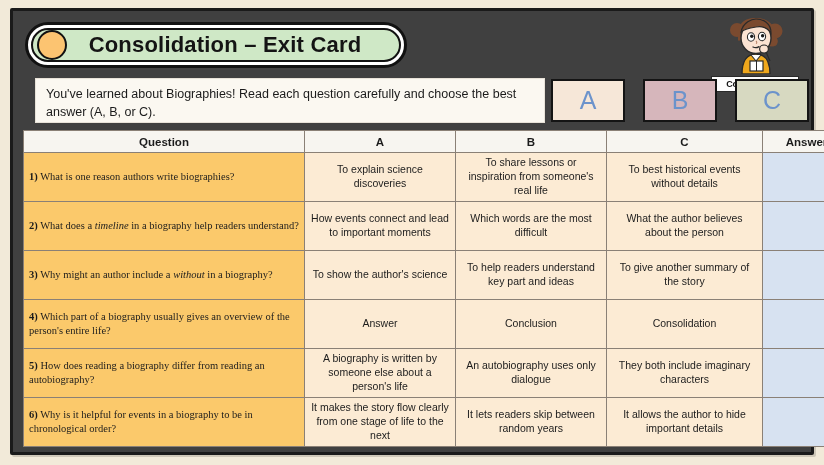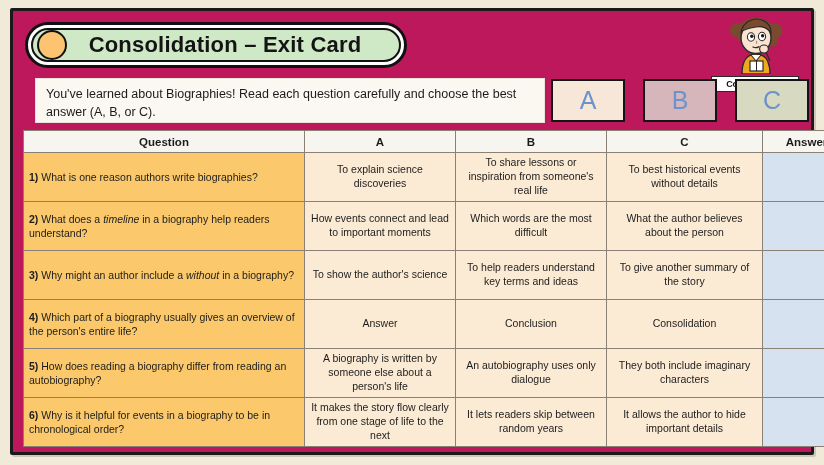--- a/index.html
+++ b/index.html
@@ -22,21 +22,21 @@
     padding: 8px 10px 10px 10px;
     background: #f2ead9;
   }
 
   
   .panel {
     position: relative;
     box-sizing: border-box;
     width: 100%;
     height: 100%;
-    background: #be185d;
+    background: #404040;
     border: 3px solid #1a1a1a;
     border-radius: 2px;
     box-shadow: 2px 2px 0 rgba(0,0,0,0.15);
     padding: 9px 10px 10px 10px;
   }
 
   
   .header-row {
     position: relative;
     height: 52px;
@@ -187,20 +187,21 @@
   th.col-b  { width: 142px; }
   th.col-c  { width: 147px; }
   th.col-ans{ width: 79px; }
 
   td.q-cell {
     background: #fbc96b;
     text-align: left;
     line-height: 1.35;
     font-size: 10.5px;
     height: 42px;
+    font-family: Liberation Serif, serif;
   }
   td.opt-cell {
     background: #fcebd4;
     text-align: center;
     line-height: 1.32;
   }
   td.ans-cell {
     background: #d7e2f1;
   }
   .qnum { font-weight: bold; }
@@ -284,21 +285,21 @@
             <tr>
               <td class="q-cell"><span class="qnum">2)</span> What does a <em class="ital">timeline</em> in a biography help readers understand?</td>
               <td class="opt-cell">How events connect and lead to important moments</td>
               <td class="opt-cell">Which words are the most difficult</td>
               <td class="opt-cell">What the author believes about the person</td>
               <td class="ans-cell"></td>
             </tr>
             <tr>
               <td class="q-cell"><span class="qnum">3)</span> Why might an author include a <em class="ital">without</em> in a biography?</td>
               <td class="opt-cell">To show the author's science</td>
-              <td class="opt-cell">To help readers understand key terms and ideas</td>
+              <td class="opt-cell">To help readers understand key part and ideas</td>
               <td class="opt-cell">To give another summary of the story</td>
               <td class="ans-cell"></td>
             </tr>
             <tr>
               <td class="q-cell"><span class="qnum">4)</span> Which part of a biography usually gives an overview of the person's entire life?</td>
               <td class="opt-cell">Answer</td>
               <td class="opt-cell">Conclusion</td>
               <td class="opt-cell">Consolidation</td>
               <td class="ans-cell"></td>
             </tr>

